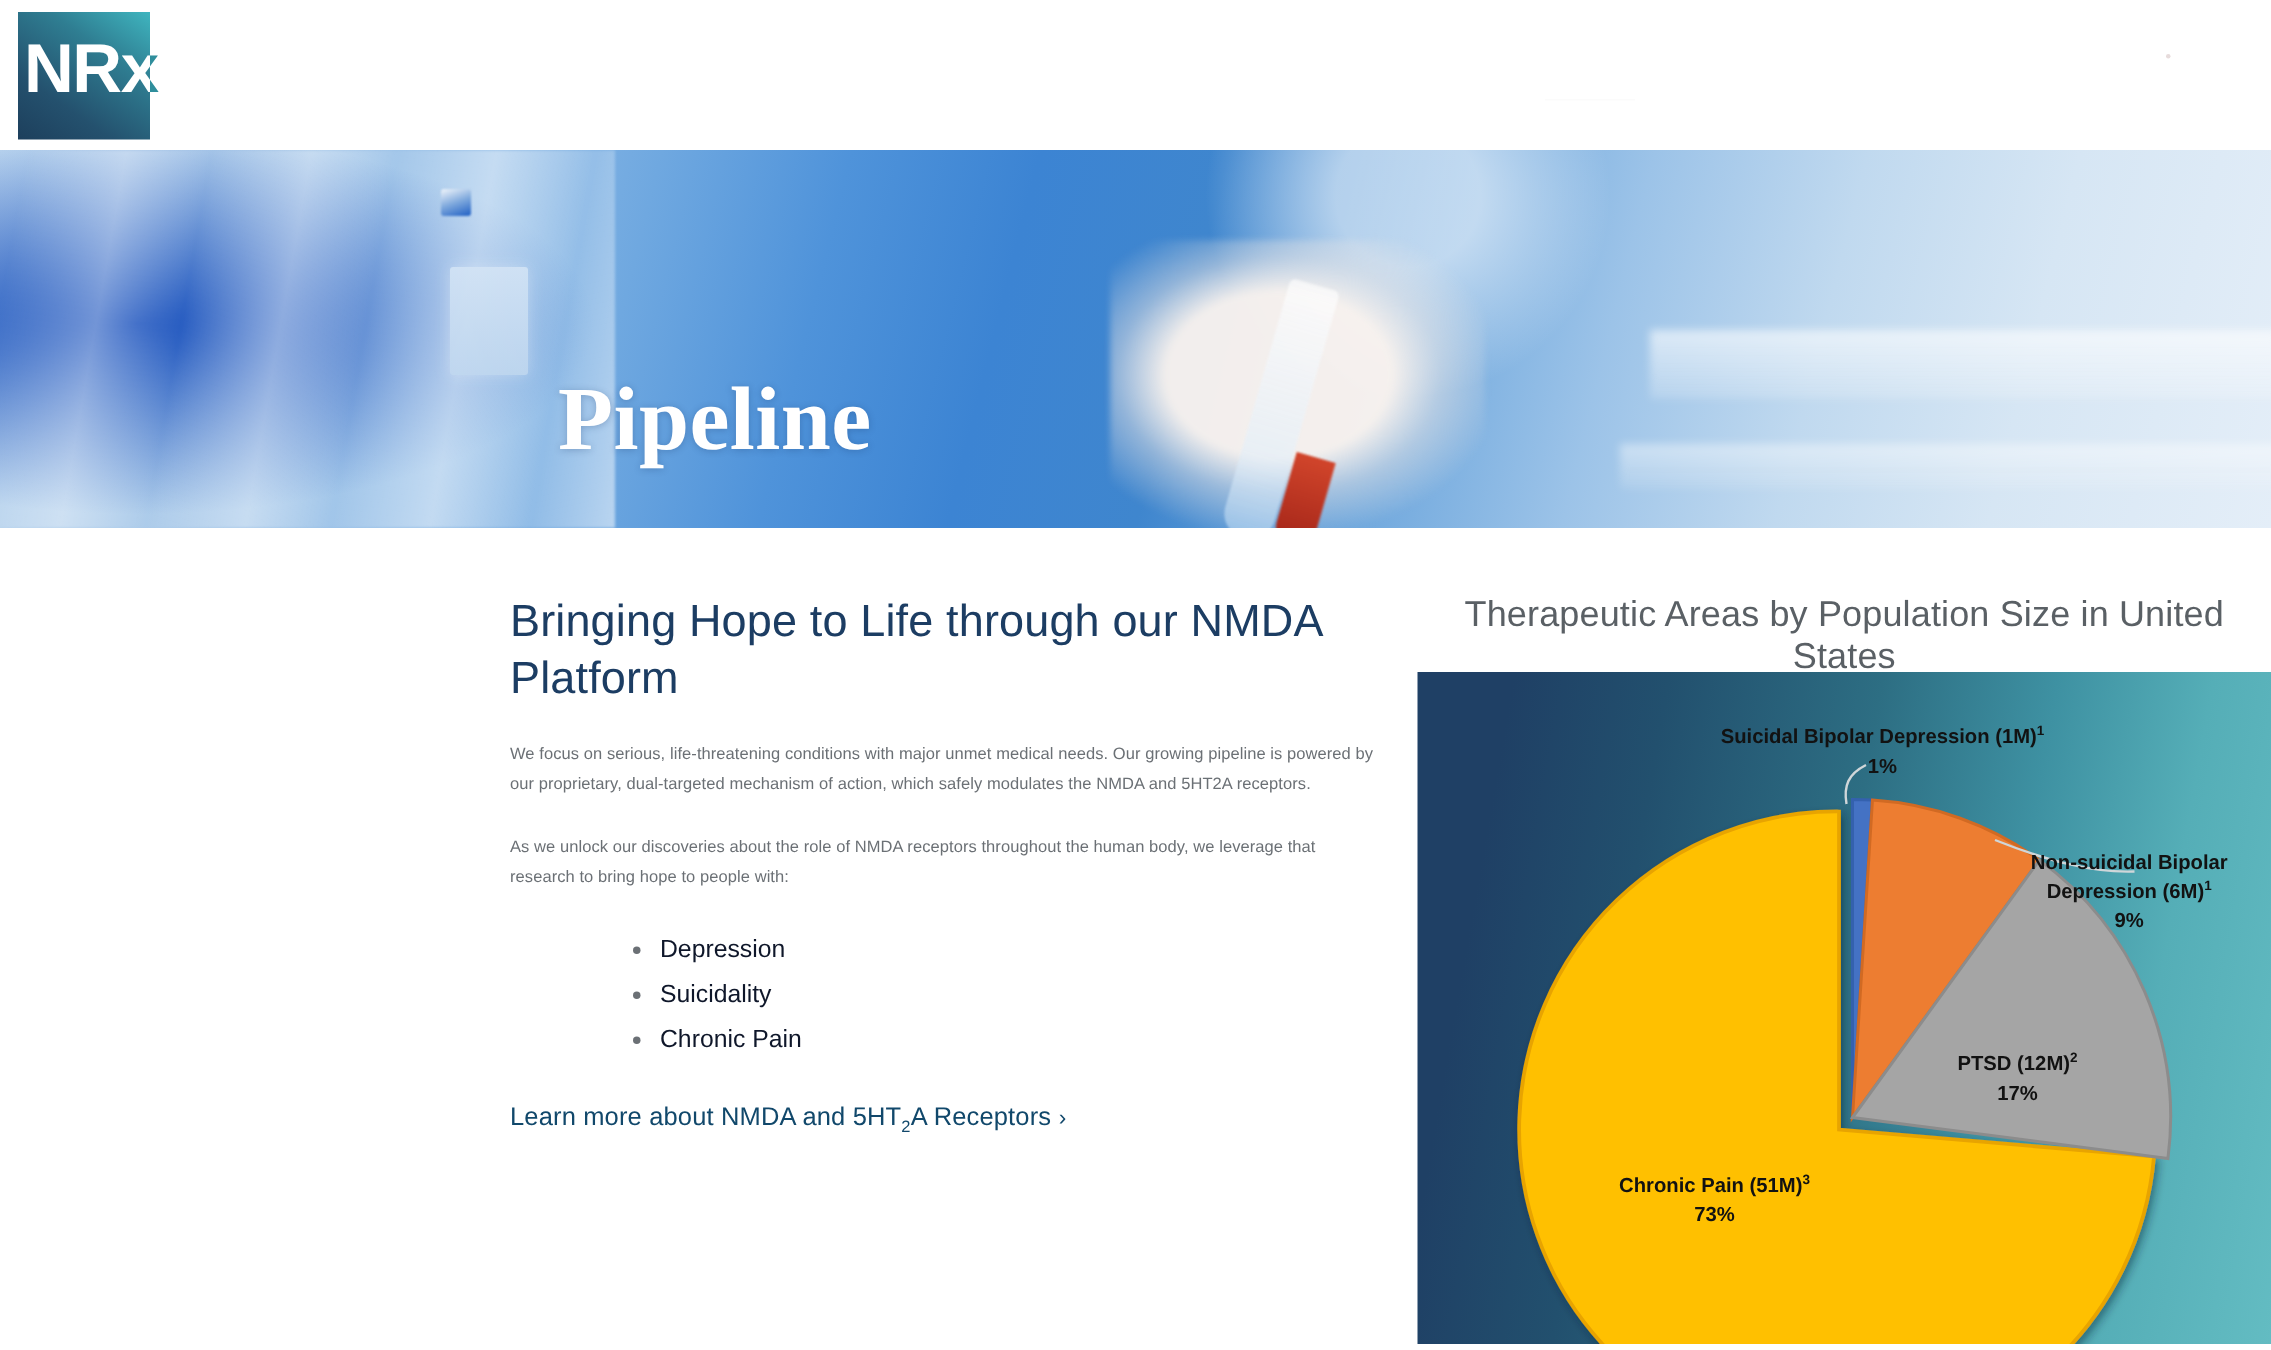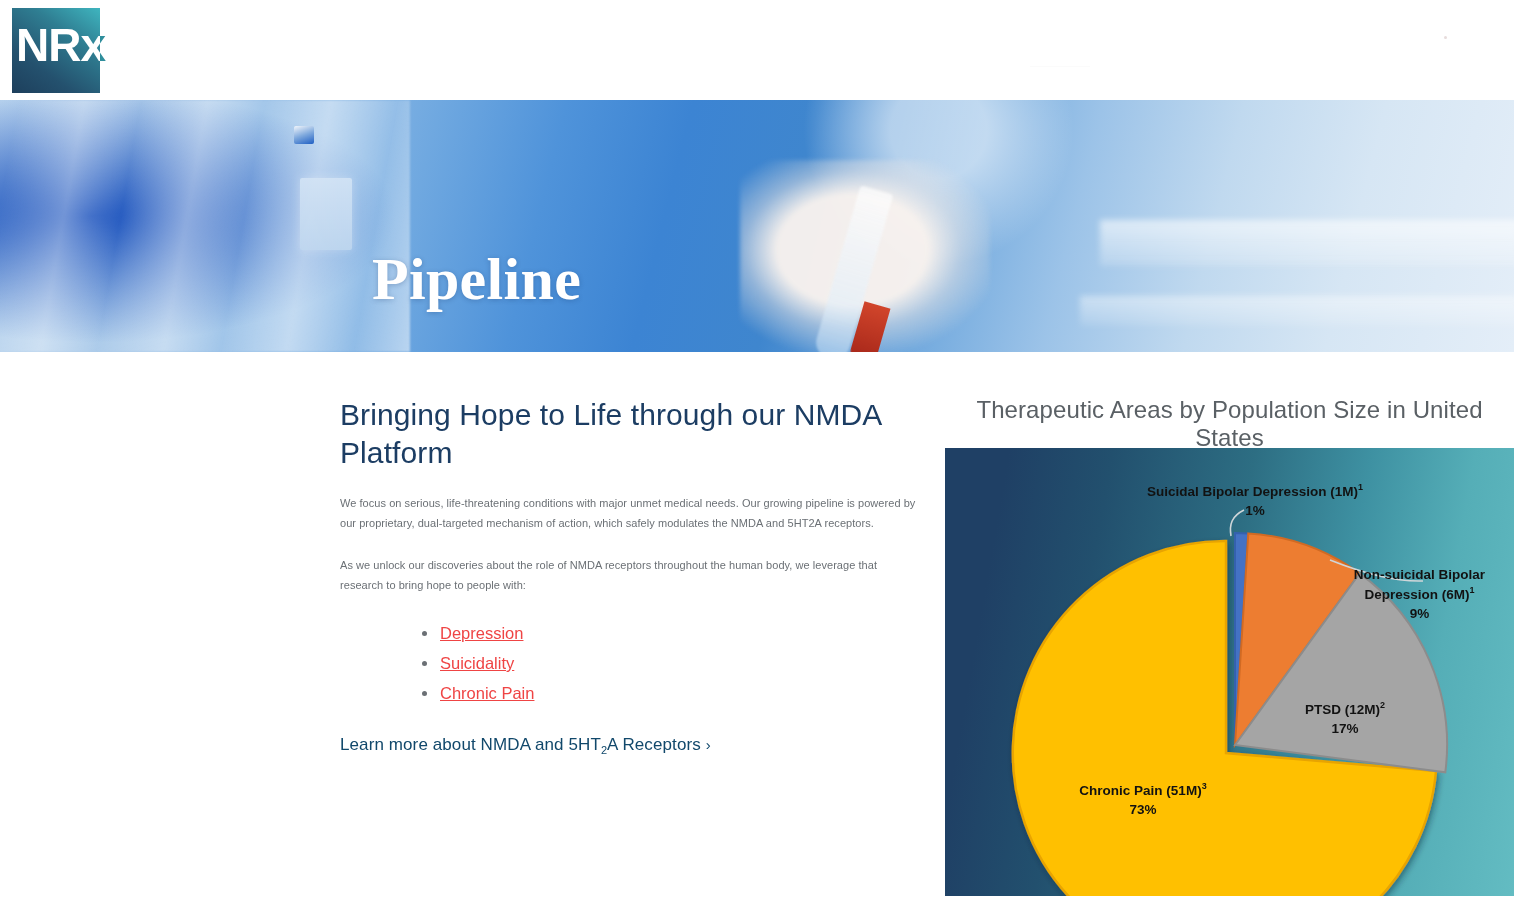--- a/index.html
+++ b/index.html
@@ -141,21 +141,21 @@
   }
   p.body-copy{
     font-size:11px; color:#6b7075; line-height:1.84;
     margin-bottom:22px; letter-spacing:.05px;
   }
   ul.cond-list{
     list-style:none; margin:0 0 26px 0; padding:0;
   }
   ul.cond-list li{
     position:relative; padding-left:26px; margin-left:74px;
-    font-size:16.5px; color:#ef4444; line-height:1.84;text-decoration:underline;
+    font-size:16.5px; color:#0f172a; line-height:1.84;
   }
   ul.cond-list li:before{
     content:""; position:absolute; left:8px; top:13px;
     width:5px; height:5px; border-radius:50%; background:#6b7075;
   }
   a.learn-link{
     display:inline-block; font-size:17px; font-weight:400;
     color:#11486b; text-decoration:none; letter-spacing:.1px;
   }
   a.learn-link sub{ font-size:11px; }

